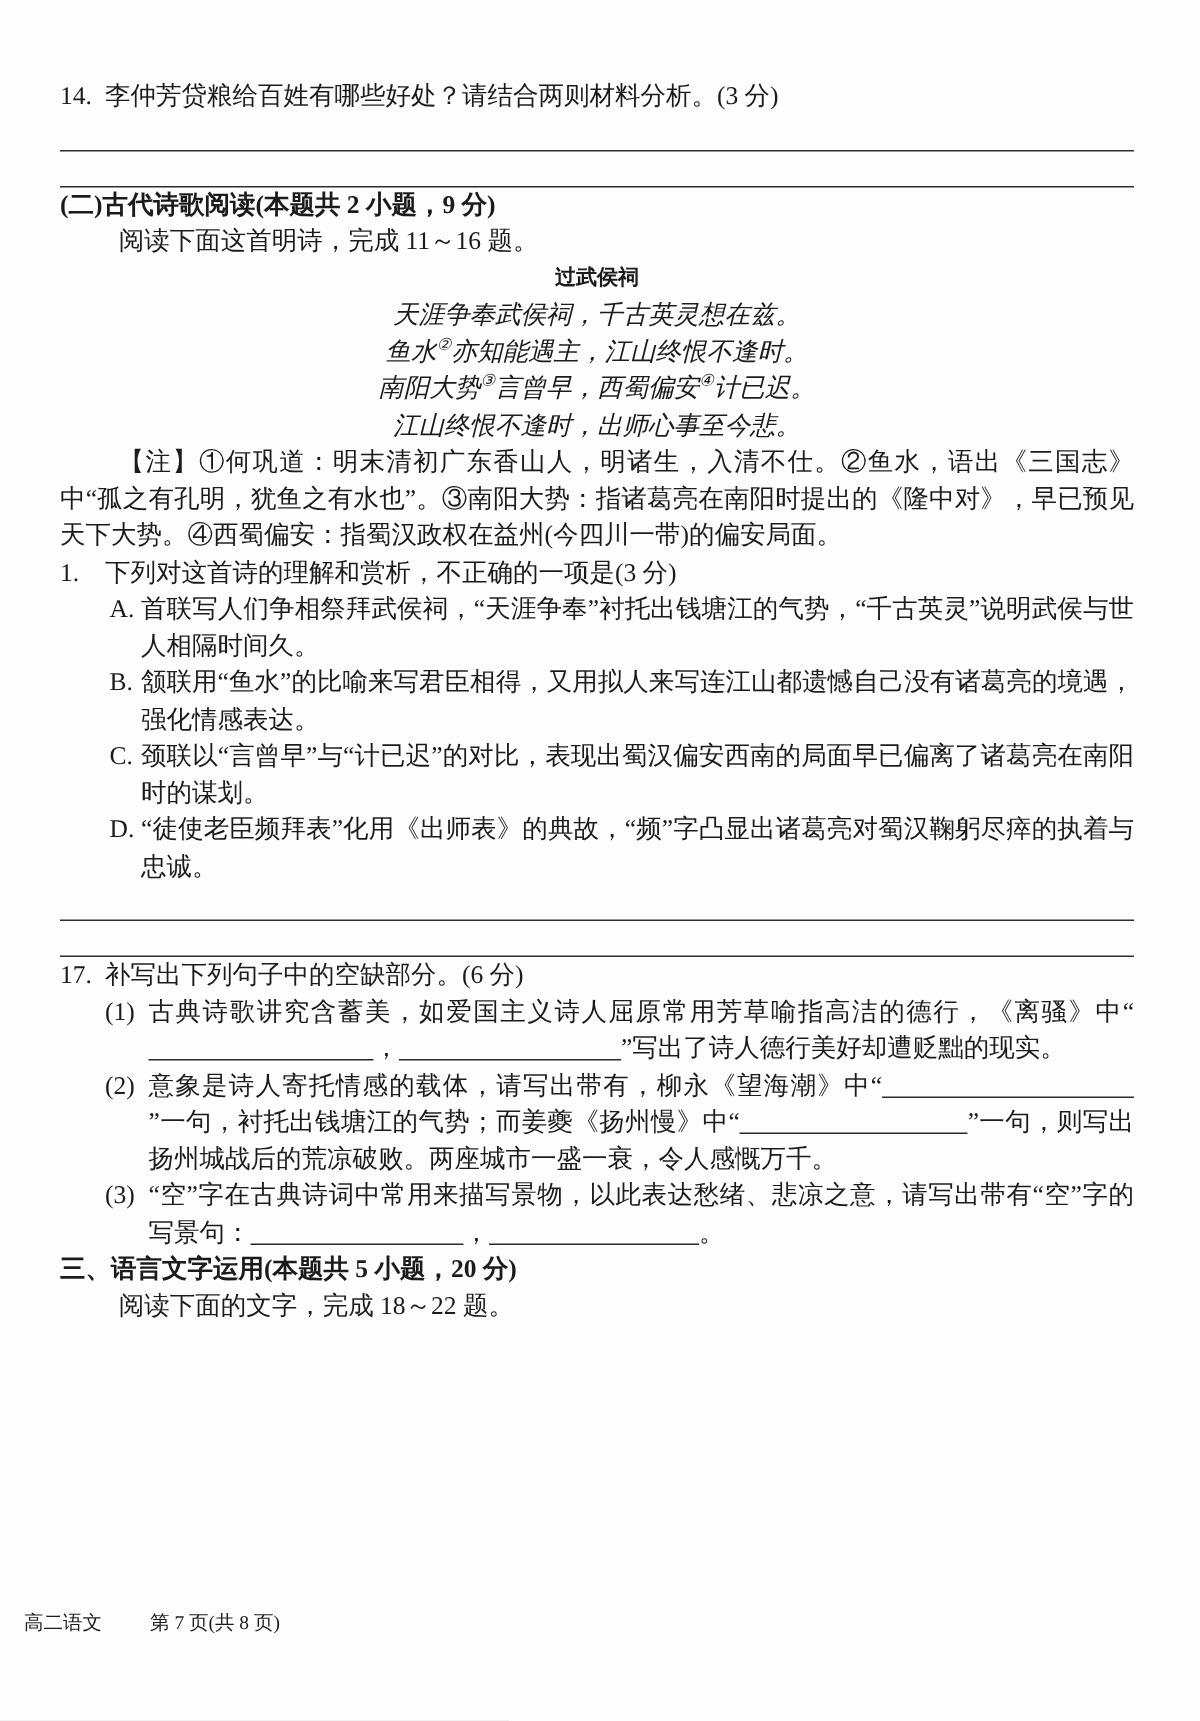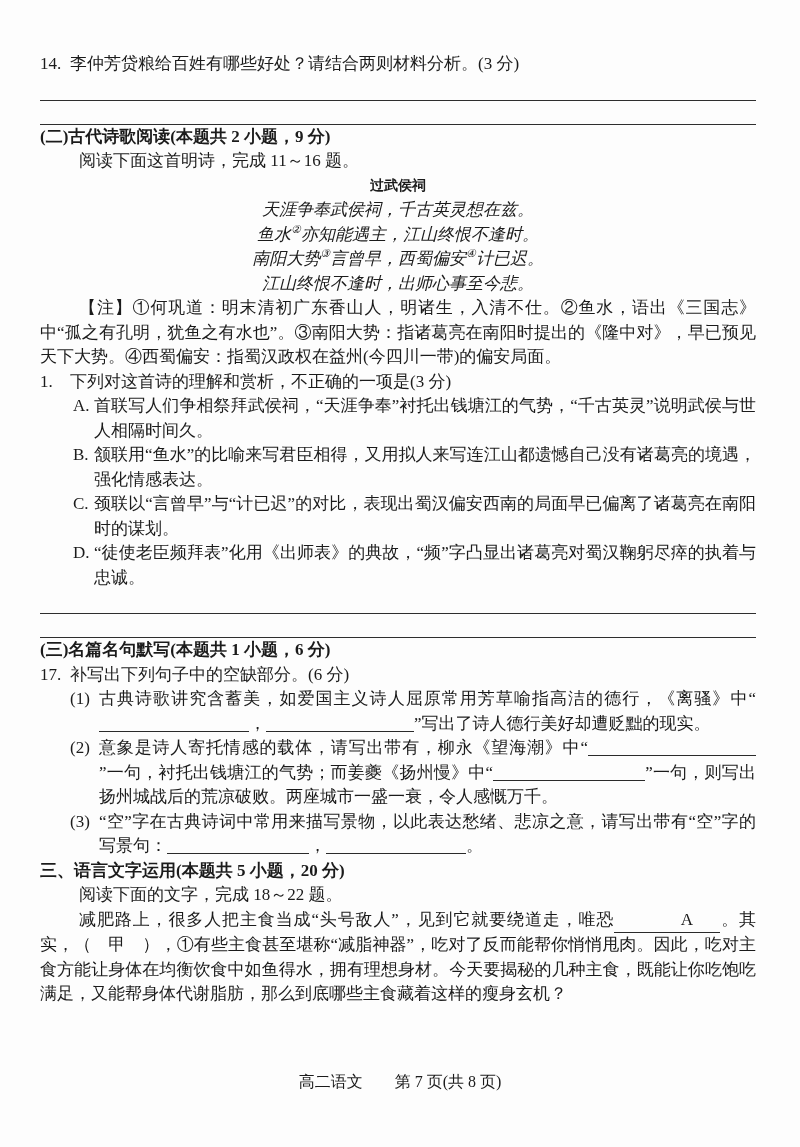--- a/index.html
+++ b/index.html
@@ -20,21 +20,21 @@
   .optlab{position:absolute;left:33px;top:0;}
   .sub{position:relative;padding-left:59px;}
   .sublab{position:absolute;left:30px;top:0;}
   .ansline{border-bottom:1.6px solid #2e2e2e;height:23px;margin:0 10px 0 7px;} .mt8{margin-top:8px;} .mt10{margin-top:10px;} .mt14{margin-top:14px;}
   .poem{text-align:center;line-height:24.5px;}
   .poem-title{font-weight:bold;font-size:14px;}
   .kai{font-style:italic;}
   sup.ref{font-size:11px;line-height:0;}
   .bl{display:inline-block;border-bottom:1.4px solid #2a2a2a;height:15px;vertical-align:-3px;}
   .bl-a{display:inline-block;width:106px;border-bottom:1.5px solid #2a2a2a;text-align:center;}
-  .footer{position:absolute;left:0;right:0;top:1070px;text-align:center;font-size:16px;}
+  .footer{position:absolute;left:0;right:0;top:1070px;font-size:13px;}
   .footer span{margin:0 16px;}
 </style>
 </head>
 <body>
 
 <div class="page">
   <div class="content">
 
     <div class="q just">
       <span class="qnum">14.</span>
@@ -73,42 +73,38 @@
       <span>颈联以“言曾早”与“计已迟”的对比，表现出蜀汉偏安西南的局面早已偏离了诸葛亮在南阳时的谋划。</span>
     </div>
     <div class="opt just">
       <span class="optlab">D.</span>
       <span>“徒使老臣频拜表”化用《出师表》的典故，“频”字凸显出诸葛亮对蜀汉鞠躬尽瘁的执着与忠诚。</span>
     </div>
 
     <div class="ansline mt14"></div>
     <div class="ansline"></div>
 
-    <div class="sec mt10">(三)名篇名句默写(本题共 1 小题，6 分)</div>
     <div class="q just">
       <span class="qnum">17.</span>
       <span>补写出下列句子中的空缺部分。(6 分)</span>
     </div>
     <div class="sub just">
       <span class="sublab">(1)</span>
       <span>古典诗歌讲究含蓄美，如爱国主义诗人屈原常用芳草喻指高洁的德行，《离骚》中“</span><span class="bl" style="width:150px"></span><span>，</span><span class="bl" style="width:148px"></span><span>”写出了诗人德行美好却遭贬黜的现实。</span>
     </div>
     <div class="sub just">
       <span class="sublab">(2)</span>
       <span>意象是诗人寄托情感的载体，请写出带有，柳永《望海潮》中“</span><span class="bl" style="width:168px"></span><span>”一句，衬托出钱塘江的气势；而姜夔《扬州慢》中“</span><span class="bl" style="width:152px"></span><span>”一句，则写出扬州城战后的荒凉破败。两座城市一盛一衰，令人感慨万千。</span>
     </div>
     <div class="sub just">
       <span class="sublab">(3)</span>
       <span>“空”字在古典诗词中常用来描写景物，以此表达愁绪、悲凉之意，请写出带有“空”字的写景句：</span><span class="bl" style="width:142px"></span><span>，</span><span class="bl" style="width:140px"></span><span>。</span>
     </div>
 
     <div class="sec">三、语言文字运用(本题共 5 小题，20 分)</div>
     <p class="ind">阅读下面的文字，完成 18～22 题。</p>
-    <p class="ind just">
-      <span>减肥路上，很多人把主食当成“头号敌人”，见到它就要绕道走，唯恐</span><span class="bl-a">A</span><span>。其实，（　甲　），①有些主食甚至堪称“减脂神器”，吃对了反而能帮你悄悄甩肉。因此，吃对主食方能让身体在均衡饮食中如鱼得水，拥有理想身材。今天要揭秘的几种主食，既能让你吃饱吃满足，又能帮身体代谢脂肪，那么到底哪些主食藏着这样的瘦身玄机？</span>
-    </p>
 
   </div>
 
   <div class="footer">
     <span>高二语文</span><span>第 7 页(共 8 页)</span>
   </div>
 </div>
 
 </body></html>

